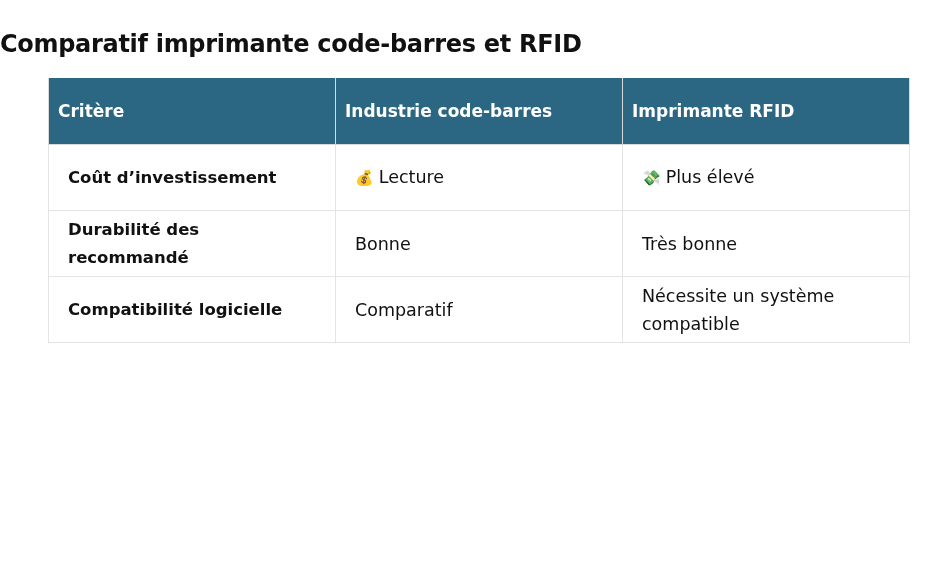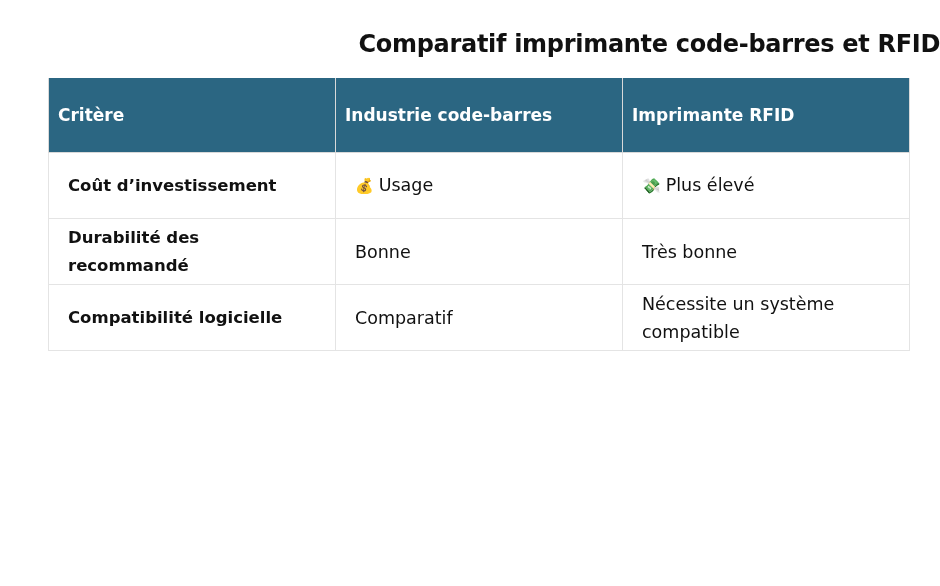--- a/index.html
+++ b/index.html
@@ -1,20 +1,20 @@
 <!DOCTYPE html>
 <html><head>
 <meta charset="utf-8">
 <style>
   html,body{margin:0;padding:0;background:#ffffff;}
   body{width:940px;height:586px;position:relative;font-family:"DejaVu Sans","Liberation Sans",sans-serif;color:#111;}
-  .title{position:absolute;left:0;width:940px;top:30px;text-align:right;font-size:24px;font-weight:bold;letter-spacing:-0.3px;}
+  .title{position:absolute;left:0;width:940px;top:30px;text-align:left;font-size:24px;font-weight:bold;letter-spacing:-0.3px;}
   table{position:absolute;left:48px;top:78px;width:861px;border-collapse:collapse;table-layout:fixed;}
   col.c1{width:287px;} col.c2{width:287px;} col.c3{width:287px;}
-  th{background:#2b6682;color:#ffffff;text-align:left;font-weight:bold;font-size:17px;height:74px;padding:0 9px;border:1px solid #d9d9d9;border-top:none;}
+  th{background:#2b6682;color:#ffffff;text-align:left;font-weight:bold;font-size:17px;height:66px;padding:0 9px;border:1px solid #d9d9d9;border-top:none;}
   td{font-size:17.5px;padding:0 19px;border:1px solid #e4e4e4;height:65px;vertical-align:middle;line-height:28px;}
   td.crit{font-weight:bold;font-size:16.5px;}
   .emo{font-size:15px;margin-right:5px;}
 </style>
 </head>
 <body>
 
 <div class="title">Comparatif imprimante code-barres et RFID</div>
 
 <table>
@@ -26,21 +26,21 @@
   <thead>
     <tr>
       <th>Critère</th>
       <th>Industrie code-barres</th>
       <th>Imprimante RFID</th>
     </tr>
   </thead>
   <tbody>
     <tr>
       <td class="crit">Coût d’investissement</td>
-      <td><span class="emo">💰</span><span>Usage</span></td>
+      <td><span class="emo">💰</span><span>Lecture</span></td>
       <td><span class="emo">💸</span><span>Plus élevé</span></td>
     </tr>
     <tr>
       <td class="crit">Durabilité des recommandé</td>
       <td>Bonne</td>
       <td>Très bonne</td>
     </tr>
     <tr>
       <td class="crit">Compatibilité logicielle</td>
       <td>Comparatif</td>

